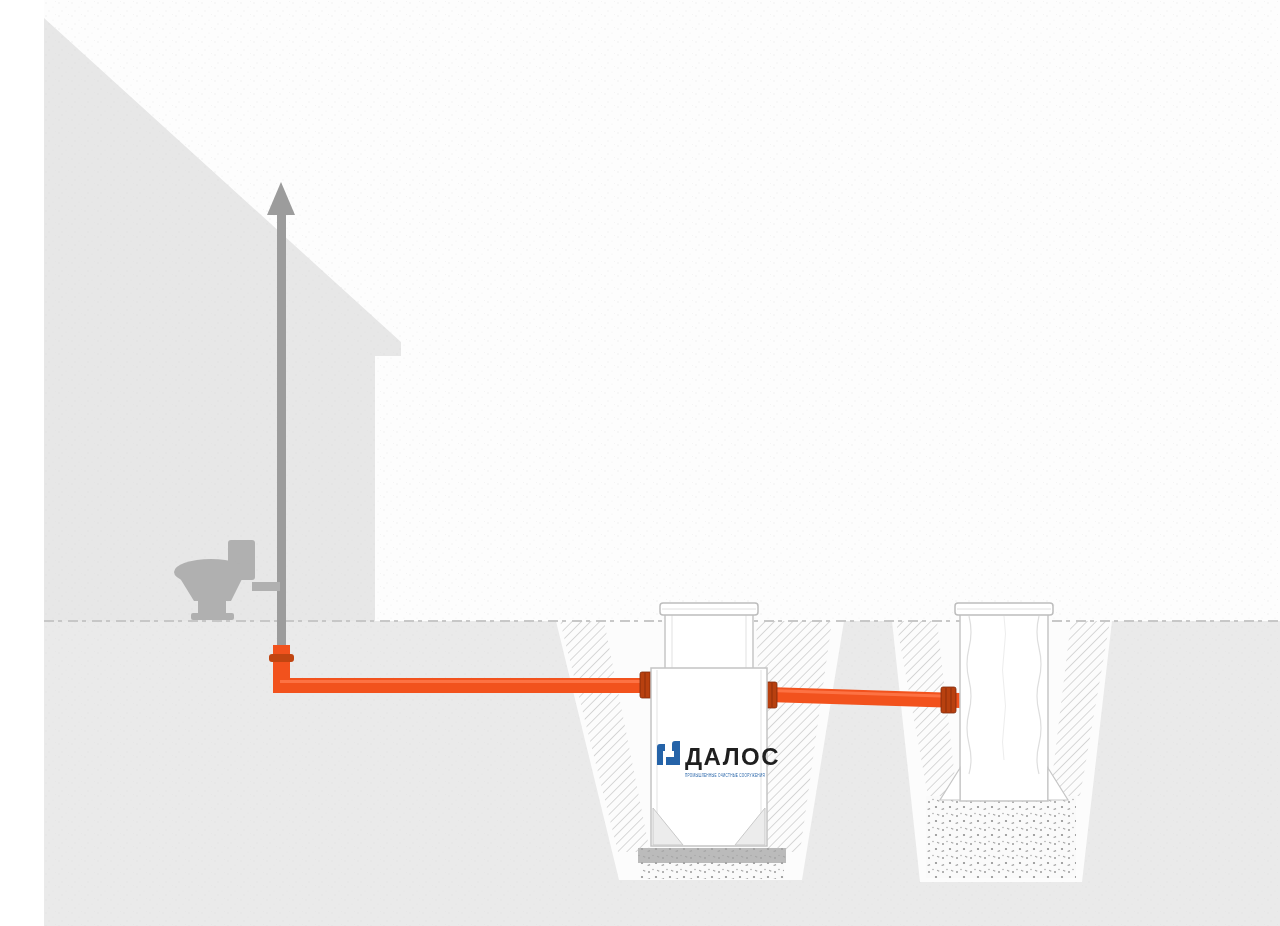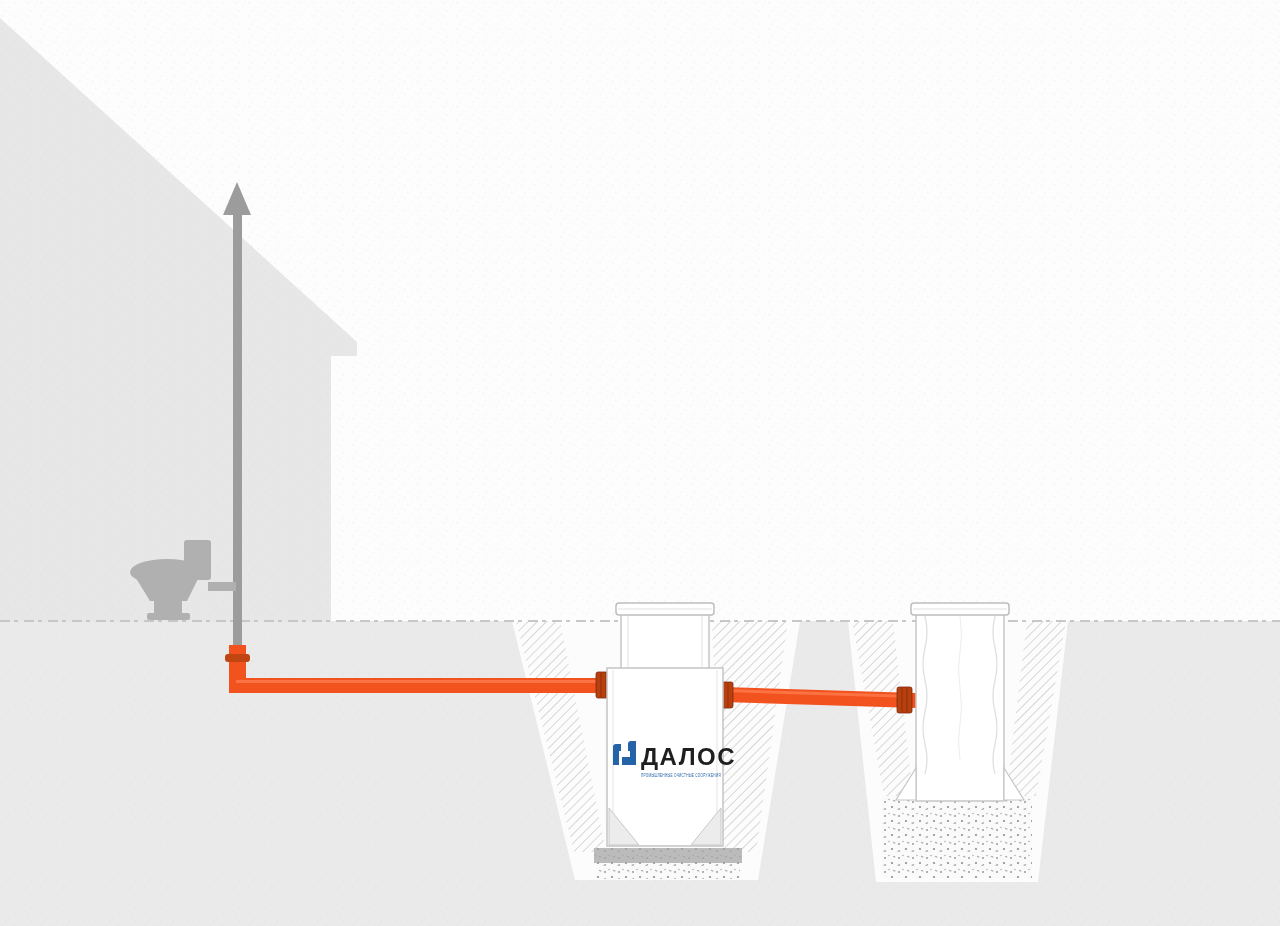--- a/index.html
+++ b/index.html
@@ -1,17 +1,17 @@
 <!DOCTYPE html>
 <html><head>
 <meta charset="utf-8">
 <style>
   html, body { margin: 0; padding: 0; background: #ffffff; }
   body { width: 1280px; height: 926px; overflow: hidden; font-family: "Liberation Sans", sans-serif; }
-  #canvas-wrap { width: 1067px; height: 926px; position: relative; }
+  #canvas-wrap { width: 1067px; height: 926px; position: relative; margin-left: 44px; }
   svg { display: block; }
   .logo-text { font-family: "Liberation Sans", sans-serif; font-weight: bold; letter-spacing: 1.5px; }
   .logo-tagline { font-family: "Liberation Sans", sans-serif; letter-spacing: 0.4px; }
 </style>
 </head>
 <body>
 
 <div id="canvas-wrap">
 <svg width="1280" height="926" viewBox="0 0 1280 926" xmlns="http://www.w3.org/2000/svg">
 

